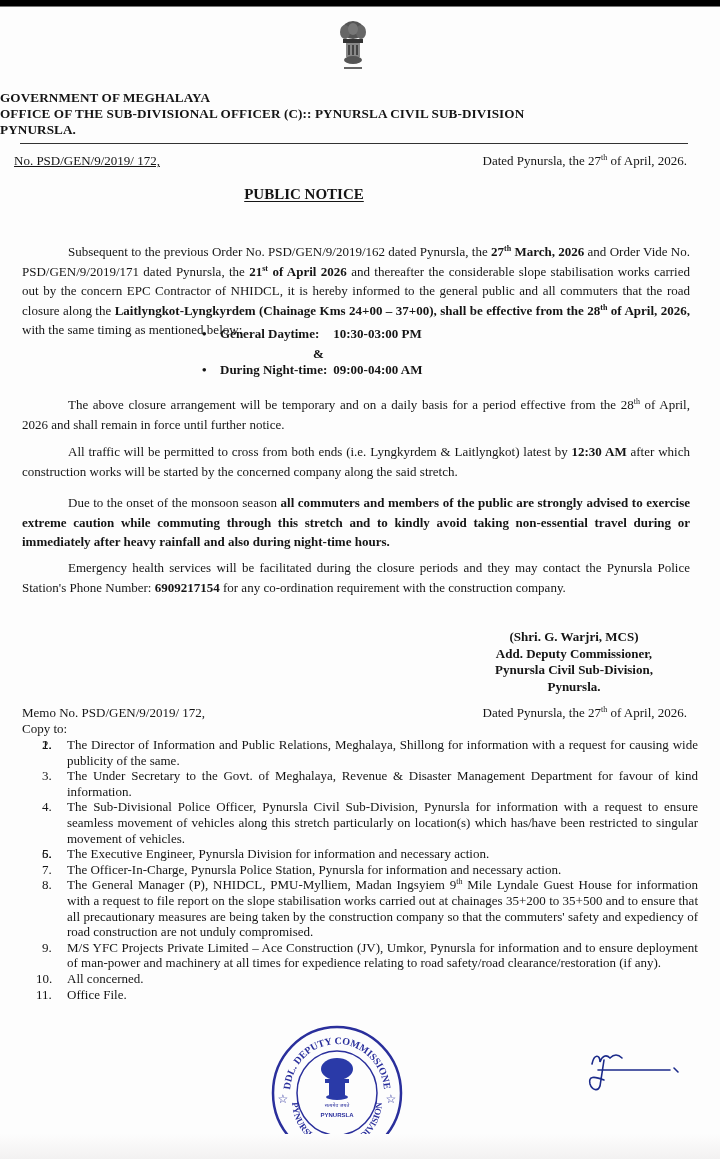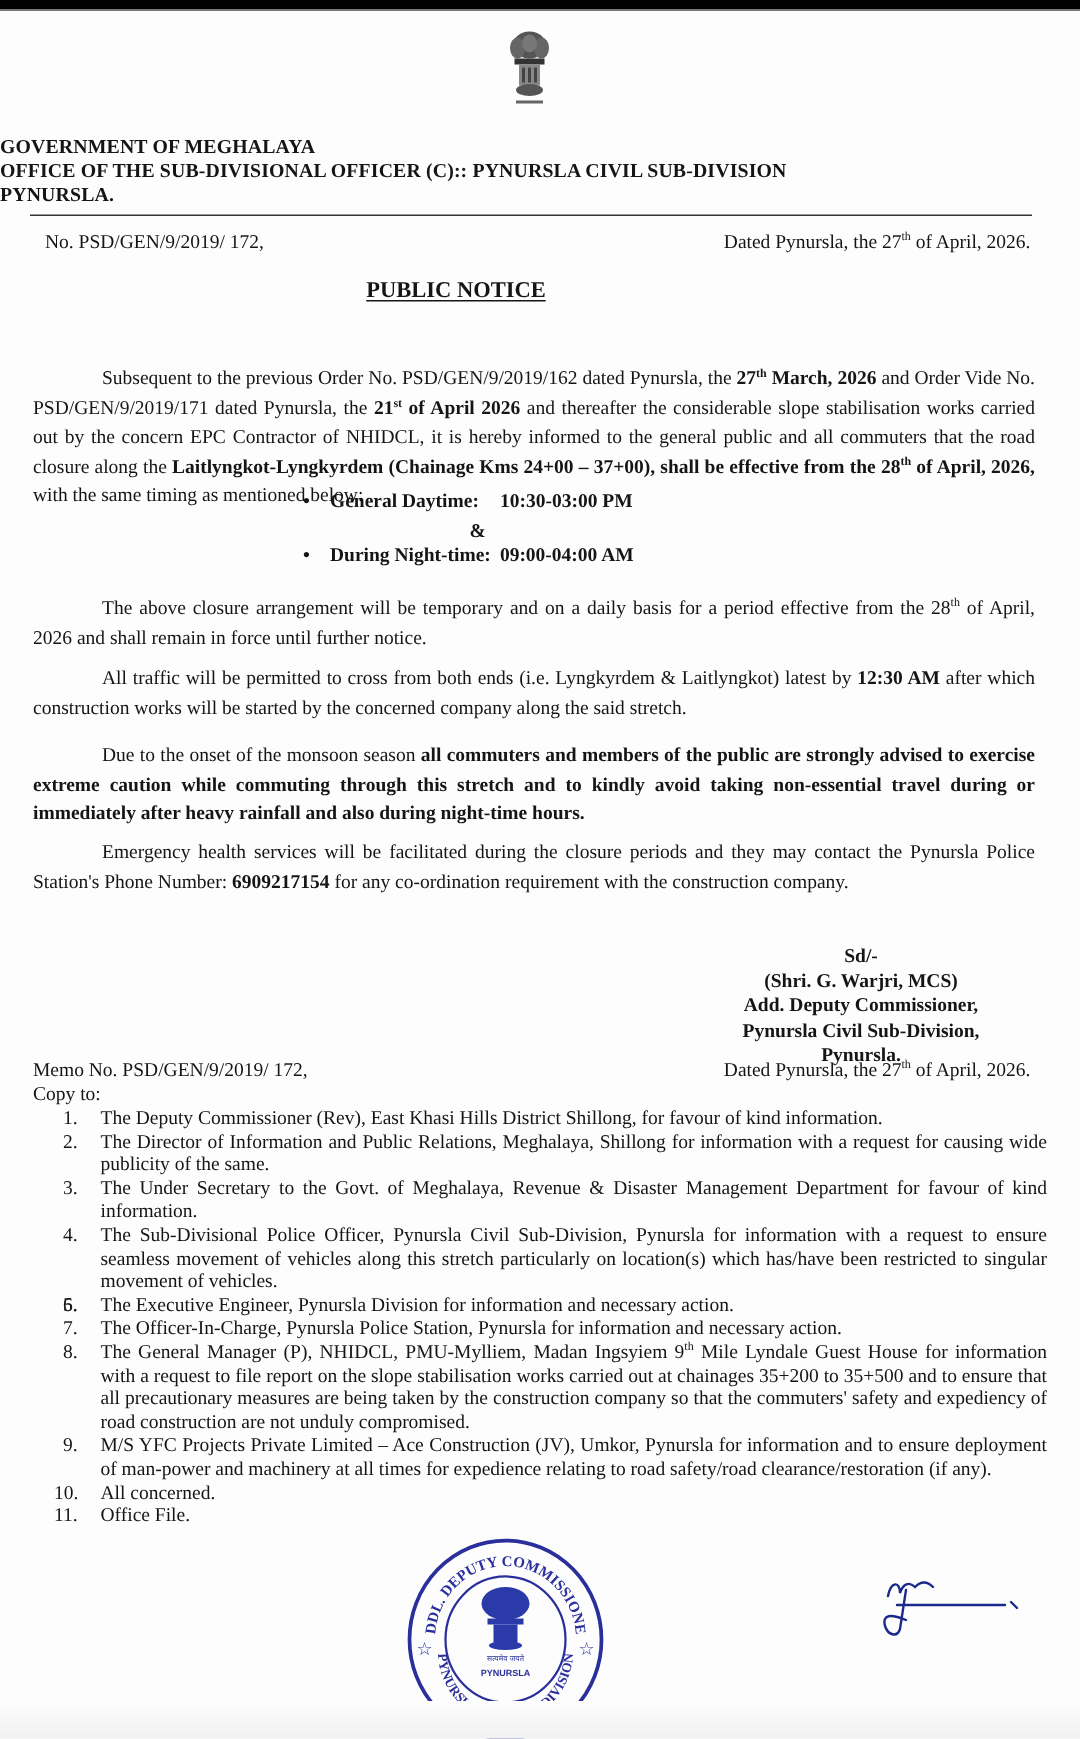--- a/index.html
+++ b/index.html
@@ -5,21 +5,21 @@
   html, body { margin: 0; padding: 0; }
   body { width: 720px; height: 1159px; background: #fdfdfd; overflow: hidden; position: relative;
          font-family: "Liberation Serif", "DejaVu Serif", serif; color: #151515; }
   .topbar { position: absolute; left: 0; top: 0; width: 720px; height: 6px; background: #000; border-bottom: 1px solid #777; }
   .page { position: absolute; left: 0; top: 6px; width: 720px; }
   .emblem { position: absolute; left: 333px; top: 14px; width: 40px; height: 52px; }
   .hdr { position: absolute; left: 0; width: 720px; text-align: left; font-weight: bold; font-size: 13.2px; letter-spacing: 0.1px; }
   .hdr1 { top: 84px; } .hdr2 { top: 100px; } .hdr3 { top: 116px; }
   .rule { position: absolute; left: 20px; top: 137px; width: 668px; height: 0; border-top: 1.5px solid #333; }
   .ref { position: absolute; top: 147px; font-size: 13px; }
-  .ref-left { left: 30px; } .ref-right { right: 33px; }
+  .ref-left { left: 14px; text-decoration: underline; } .ref-right { right: 33px; }
   sup { font-size: 8px; vertical-align: 5px; line-height: 0; }
   .title { position: absolute; top: 180px; left: 0; width: 608px; text-align: center; font-weight: bold; font-size: 15px; }
   .title span { text-decoration: underline; text-underline-offset: 2px; }
   .para { position: absolute; left: 22px; width: 668px; font-size: 13px; line-height: 19.5px; text-align: justify; text-indent: 46px; }
   .b { font-weight: bold; }
   .p1 { top: 208px; margin-top: 28px; }
   .bul { position: absolute; font-size: 13px; font-weight: bold; }
   .bul1 { left: 202px; top: 320px; } .amp { left: 313px; top: 340px; } .bul2 { left: 202px; top: 356px; }
   .bul .dot { display: inline-block; width: 18px; }
   .bul .val { display: inline-block; margin-left: 14px; }
@@ -80,33 +80,32 @@
 
   <div class="para p2"><span>The above closure arrangement will be temporary and on a daily basis for a period effective from the 28</span><sup>th</sup><span> of April, 2026 and shall remain in force until further notice.</span></div>
 
   <div class="para p3"><span>All traffic will be permitted to cross from both ends (i.e. Lyngkyrdem &amp; Laitlyngkot) latest by </span><span class="b">12:30 AM</span><span> after which construction works will be started by the concerned company along the said stretch.</span></div>
 
   <div class="para p4"><span>Due to the onset of the monsoon season </span><span class="b">all commuters and members of the public are strongly advised to exercise extreme caution while commuting through this stretch and to kindly avoid taking non-essential travel during or immediately after heavy rainfall and also during night-time hours.</span></div>
 
   <div class="para p5"><span>Emergency health services will be facilitated during the closure periods and they may contact the Pynursla Police Station's Phone Number: </span><span class="b">6909217154</span><span> for any co-ordination requirement with the construction company.</span></div>
 
   <div class="sig sig1">
-    <div>Sd/-</div>
     <div>(Shri. G. Warjri, MCS)</div>
     <div>Add. Deputy Commissioner,</div>
     <div>Pynursla Civil Sub-Division,</div>
     <div>Pynursla.</div>
   </div>
 
   <div class="memo">Memo No. PSD/GEN/9/2019/ 172,</div>
   <div class="memo-date"><span>Dated Pynursla, the 27</span><sup>th</sup><span> of April, 2026.</span></div>
   <div class="copyto">Copy to:</div>
 
   <div class="clist">
-    <div class="citem"><span class="num">1.</span><span>The Deputy Commissioner (Rev), East Khasi Hills District Shillong, for favour of kind information.</span></div>
+    <div class="citem"><span class="num">1.</span></div>
     <div class="citem"><span class="num">2.</span><span>The Director of Information and Public Relations, Meghalaya, Shillong for information with a request for causing wide publicity of the same.</span></div>
     <div class="citem"><span class="num">3.</span><span>The Under Secretary to the Govt. of Meghalaya, Revenue &amp; Disaster Management Department for favour of kind information.</span></div>
     <div class="citem"><span class="num">4.</span><span>The Sub-Divisional Police Officer, Pynursla Civil Sub-Division, Pynursla for information with a request to ensure seamless movement of vehicles along this stretch particularly on location(s) which has/have been restricted to singular movement of vehicles.</span></div>
     <div class="citem"><span class="num">5.</span></div>
     <div class="citem"><span class="num">6.</span><span>The Executive Engineer, Pynursla Division for information and necessary action.</span></div>
     <div class="citem"><span class="num">7.</span><span>The Officer-In-Charge, Pynursla Police Station, Pynursla for information and necessary action.</span></div>
     <div class="citem"><span class="num">8.</span><span>The General Manager (P), NHIDCL, PMU-Mylliem, Madan Ingsyiem 9</span><sup>th</sup><span> Mile Lyndale Guest House for information with a request to file report on the slope stabilisation works carried out at chainages 35+200 to 35+500 and to ensure that all precautionary measures are being taken by the construction company so that the commuters' safety and expediency of road construction are not unduly compromised.</span></div>
     <div class="citem"><span class="num">9.</span><span>M/S YFC Projects Private Limited – Ace Construction (JV), Umkor, Pynursla for information and to ensure deployment of man-power and machinery at all times for expedience relating to road safety/road clearance/restoration (if any).</span></div>
     <div class="citem two"><span class="num">10.</span><span>All concerned.</span></div>
     <div class="citem two"><span class="num">11.</span><span>Office File.</span></div>

